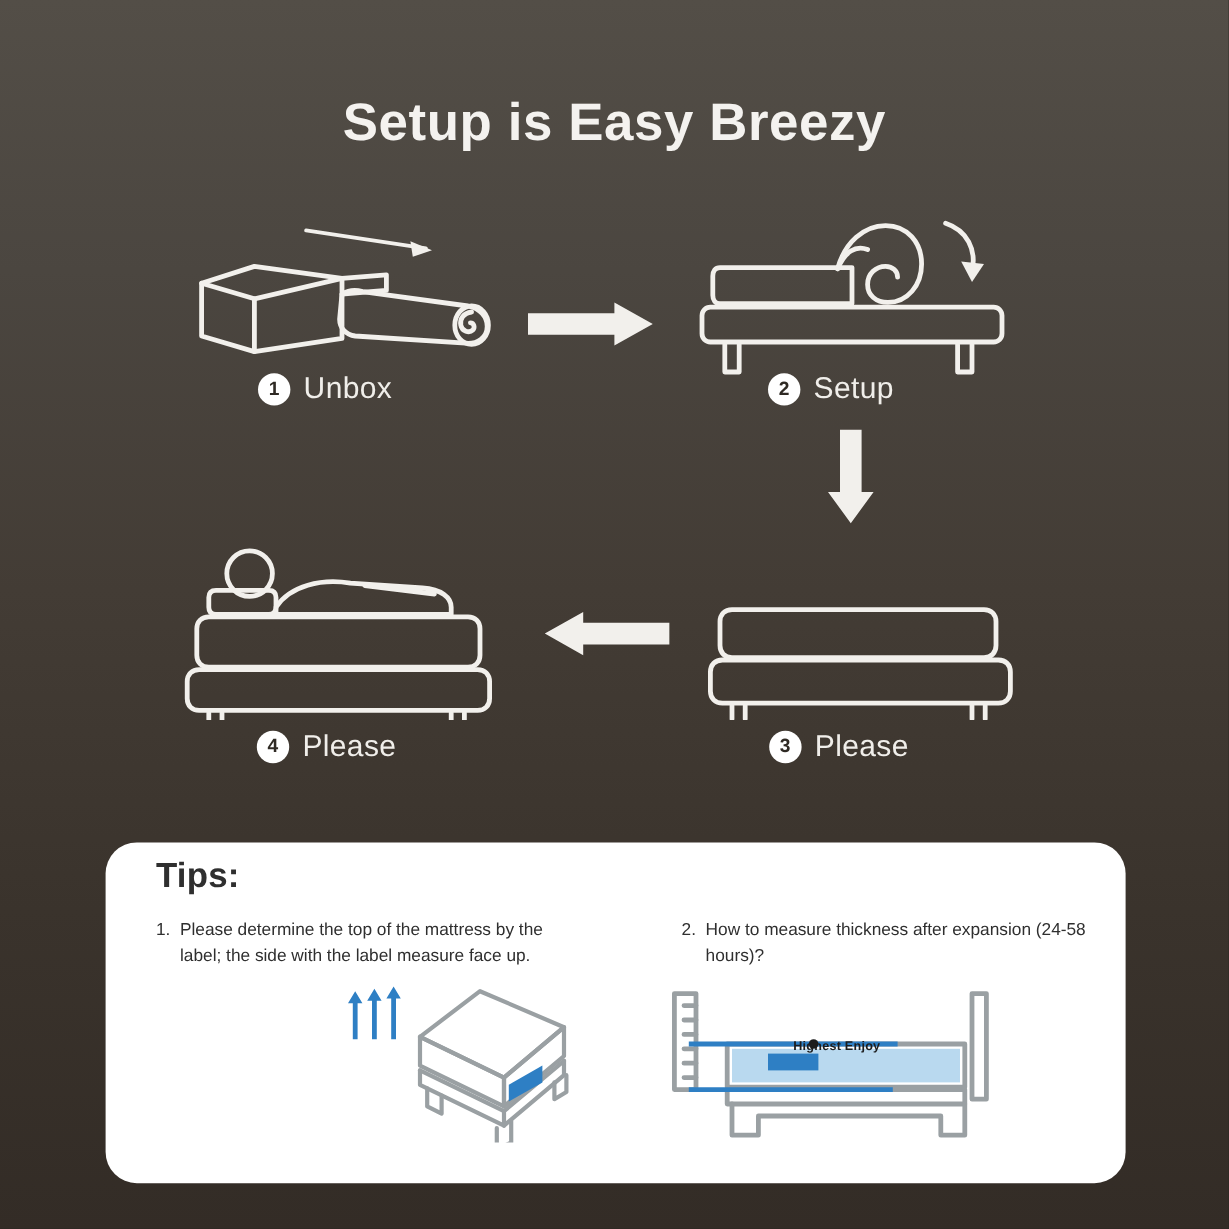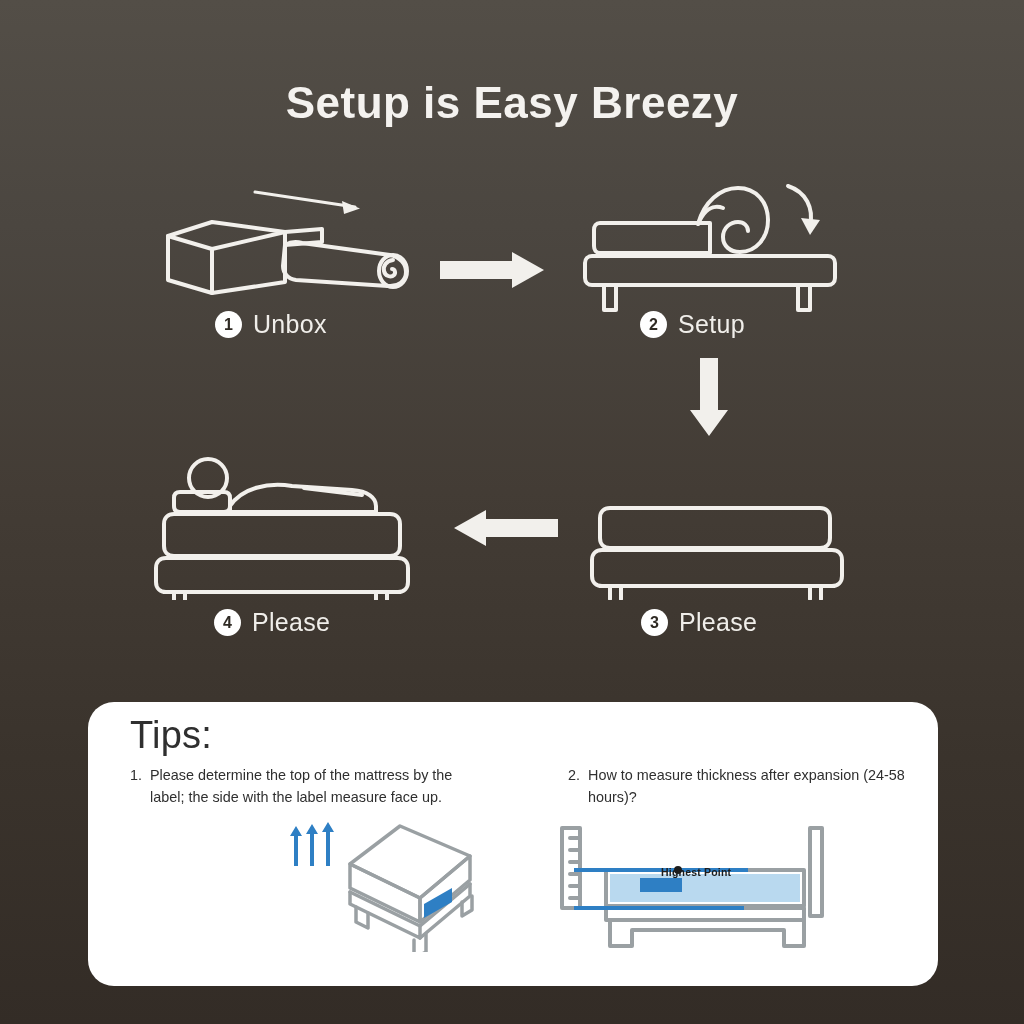--- a/index.html
+++ b/index.html
@@ -79,22 +79,22 @@
     width: 850px;
     height: 284px;
     background: #ffffff;
     border-radius: 26px;
   }
   .tips-title {
     position: absolute;
     left: 42px;
     top: 12px;
     color: #2f2f2f;
-    font-size: 38px;
-    font-weight: normal;
+    font-size: 29px;
+    font-weight: bold;
     letter-spacing: 0.2px;
   }
   .tip {
     position: absolute;
     display: flex;
     color: #2f2f2f;
     font-size: 14.4px;
     line-height: 1.55;
   }
   .tip-marker { width: 20px; flex: 0 0 20px; }
@@ -297,15 +297,15 @@
         <rect x="92" y="54" width="42" height="14" fill="#2e7fc4"></rect>
 
         <line x1="26" y1="46" x2="200" y2="46" stroke="#2e7fc4" stroke-width="4"></line>
         <line x1="26" y1="84" x2="196" y2="84" stroke="#2e7fc4" stroke-width="4"></line>
 
         <circle cx="130" cy="46" r="4" fill="#1d1d1d"></circle>
       </svg>
     </div>
   </div>
 
-  <div class="hp-label">Highest Point</div>
+  <div class="hp-label">Highest Enjoy</div>
 
 </div>
 
 </body></html>

